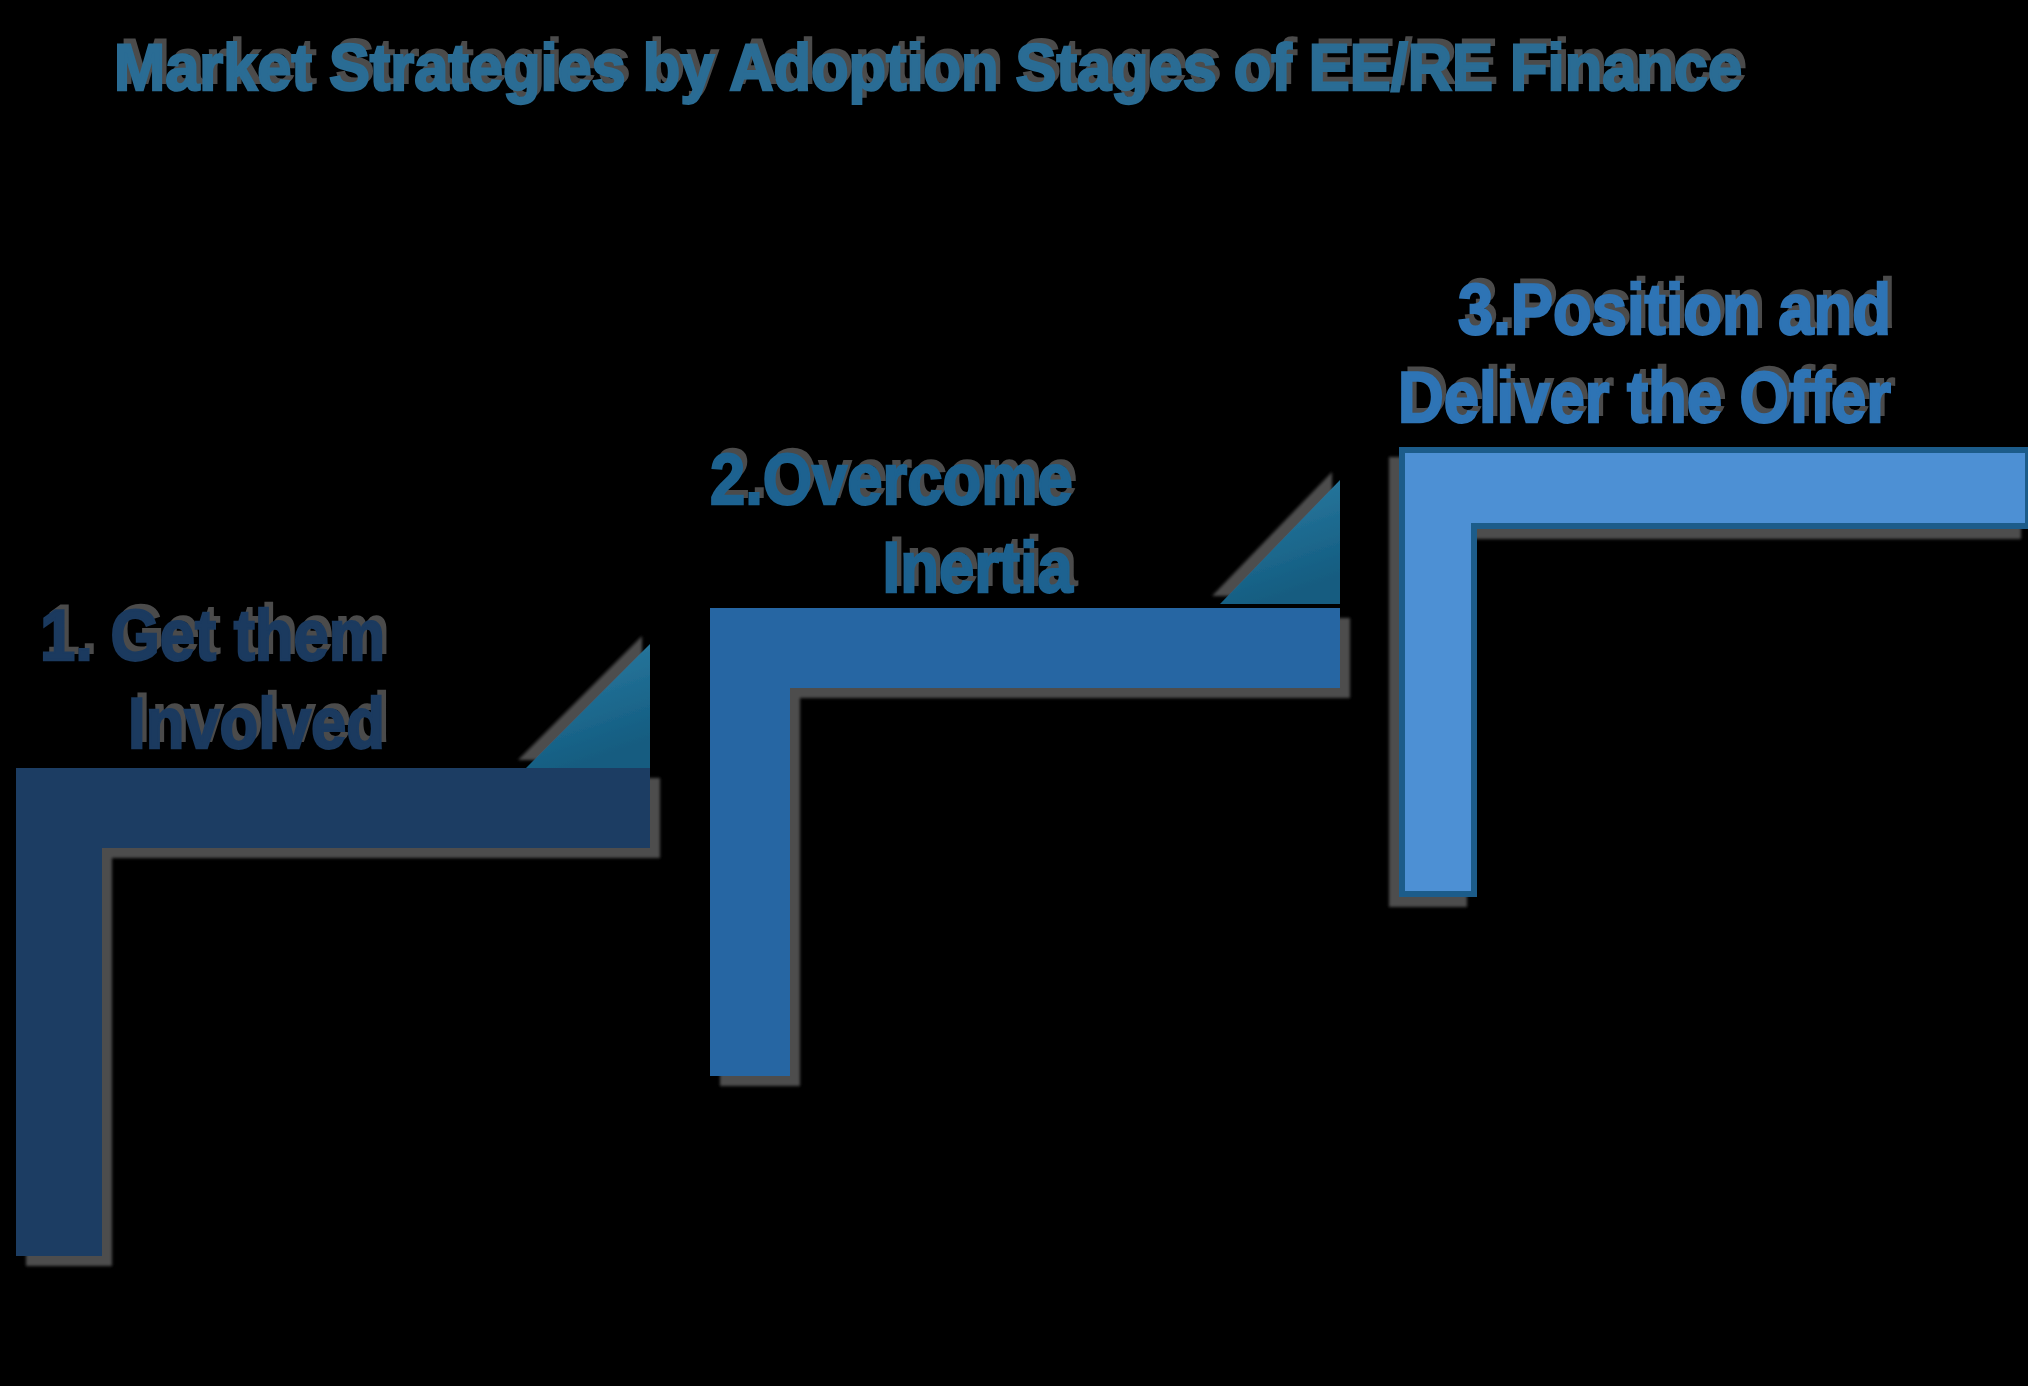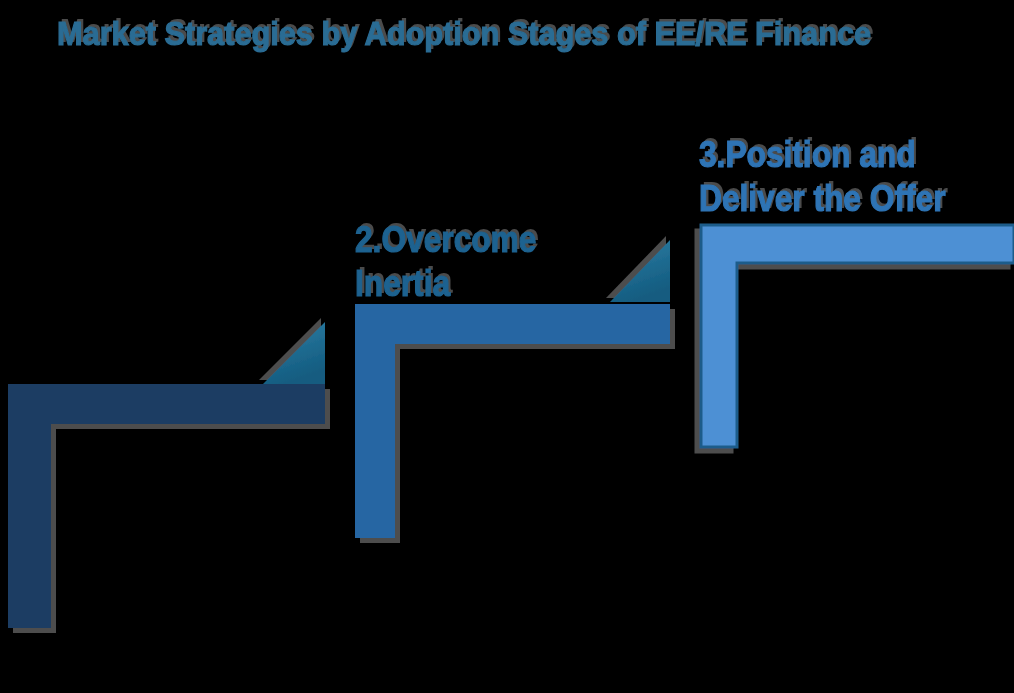--- a/index.html
+++ b/index.html
@@ -30,20 +30,21 @@
     text-shadow: 3px -3px 0 rgba(88, 88, 88, 0.85);
     -webkit-text-stroke: 1.2px currentColor;
   }
 
   .step-label {
     position: absolute;
     font-size: 36px;
     font-weight: 700;
     line-height: 44px;
     text-shadow: 3px -3px 0 rgba(88, 88, 88, 0.85);
+    text-align: right;
     -webkit-text-stroke: 1.2px currentColor;
   }
   .step-label-1 { left: 20px;  top: 296px; }
   .step-label-2 { left: 355px; top: 218px; }
   .step-label-3 { left: 699px; top: 133px; }
 
   .cond {
     display: inline-block;
     transform: scaleX(0.88);
     transform-origin: 0 0;
@@ -89,20 +90,24 @@
 
     <g filter="url(#ds-dl)">
       <path d="M701,225 H1014 V263 H737 V447 H701 Z" stroke-width="3" fill="#4E90D4" stroke="#1E5C8A"></path>
     </g>
   </svg>
 
   <div class="title" style="color: rgb(42, 108, 148);">
     <span class="cond">Market Strategies by Adoption Stages of EE/RE Finance</span>
   </div>
 
+  <div class="step-label step-label-1" style="color: rgb(27, 58, 95);">
+    <span class="cond">1. Get them
+Involved</span>
+  </div>
 
   <div class="step-label step-label-2" style="color: rgb(29, 98, 144); text-decoration: underline;">
     <span class="cond">2.Overcome
 Inertia</span>
   </div>
 
   <div class="step-label step-label-3" style="color: rgb(46, 116, 181);">
     <span class="cond">3.Position and
 Deliver the Offer</span>
   </div>

